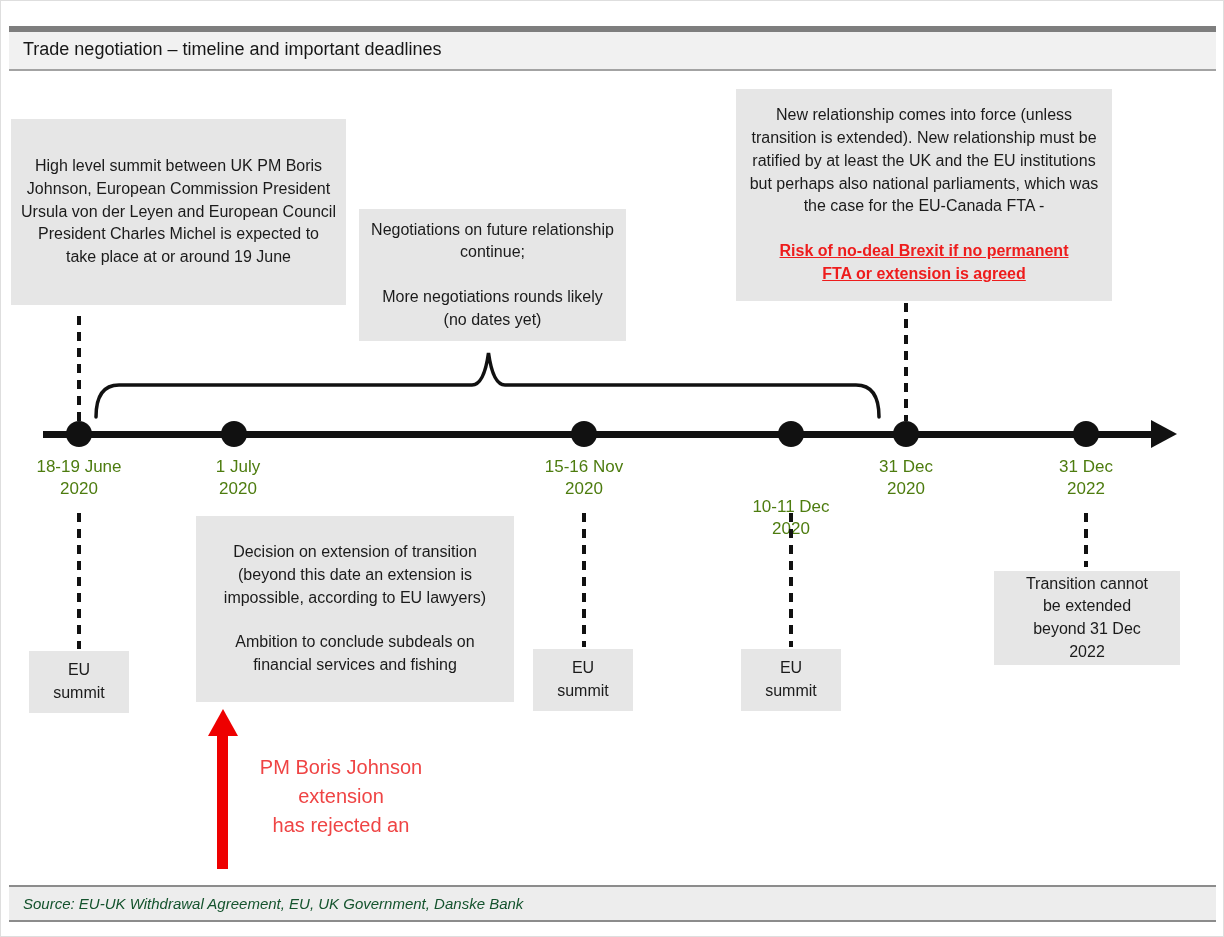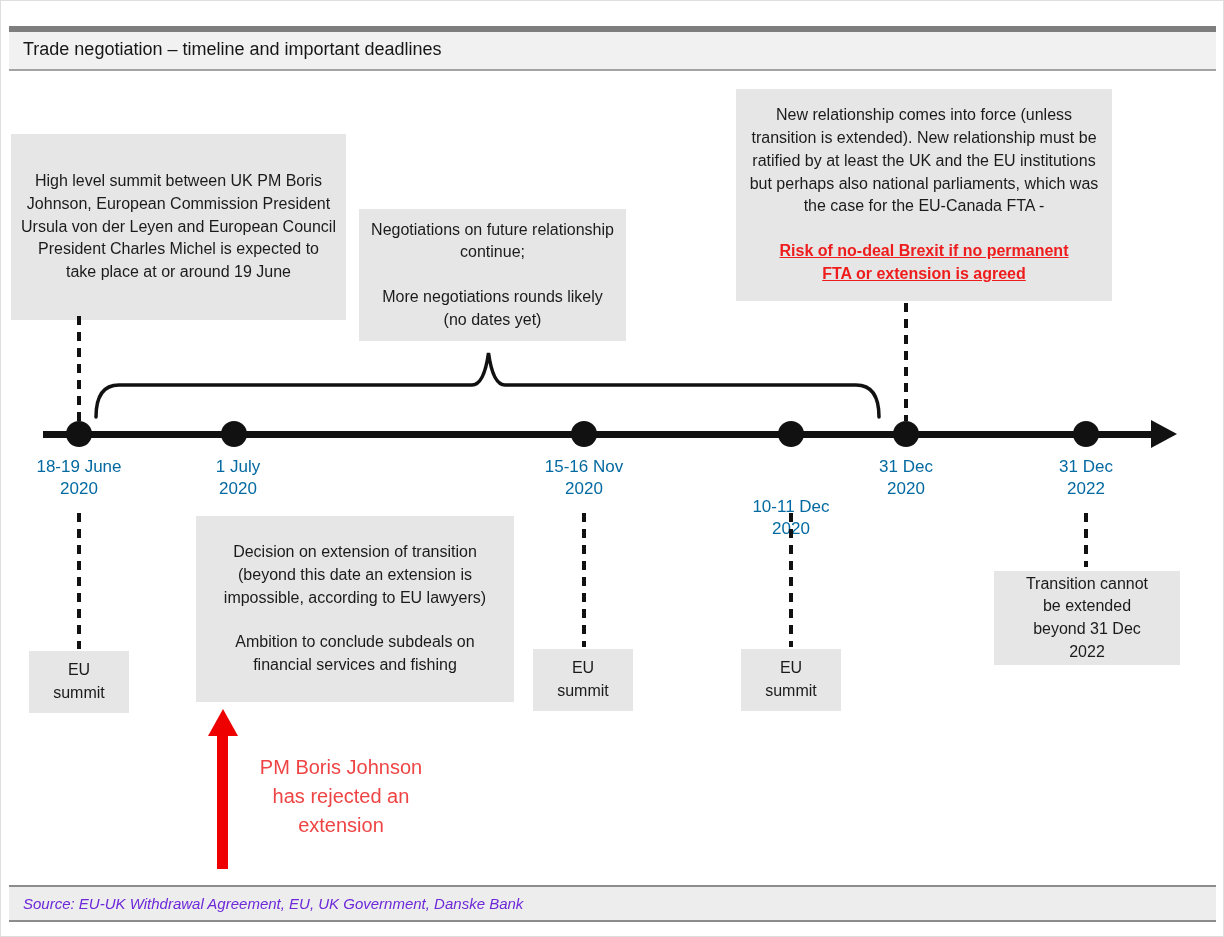--- a/index.html
+++ b/index.html
@@ -21,52 +21,52 @@
   }
   .box p { margin:0; }
   .gap { height:22px; }
   .pre { white-space:pre-line; }
   .timeline-line { position:absolute; left:42px; top:430px; width:1112px; height:7px; background:#111; }
   .arrowhead {
     position:absolute; left:1150px; top:419px; width:0; height:0;
     border-left:26px solid #111; border-top:14px solid transparent; border-bottom:14px solid transparent;
   }
   .dot { position:absolute; top:420px; width:26px; height:26px; background:#111; border-radius:50%; }
-  .datelabel { position:absolute; top:455px; text-align:center; font-size:17px; line-height:22px; color:#0369a1; }
+  .datelabel { position:absolute; top:455px; text-align:center; font-size:17px; line-height:22px; color:#4d7c0f; }
   .dash {
     position:absolute; width:4px;
     background-image:repeating-linear-gradient(to bottom, #111 0px, #111 9px, transparent 9px, transparent 16px);
   }
   .brace-svg { position:absolute; left:0; top:340px; }
   .red-risk { color:#ee1c1c; font-weight:bold; text-decoration:underline; }
   .red-arrow-shaft { position:absolute; left:216px; top:733px; width:11px; height:135px; background:#ee0000; }
   .red-arrow-head {
     position:absolute; left:207px; top:708px; width:0; height:0;
     border-bottom:27px solid #ee0000; border-left:15px solid transparent; border-right:15px solid transparent;
   }
   .red-note {
     position:absolute; left:233px; top:752px; width:214px; text-align:center;
     font-size:20px; line-height:29px; color:#ef4444;
   }
   .footer {
     position:absolute; left:8px; top:884px; width:1207px; box-sizing:border-box;
     border-top:2px solid #8c8c8c; border-bottom:2px solid #8c8c8c;
-    background:#ededed; padding:8px 14px; font-style:italic; font-size:15px; color:#6d28d9;
+    background:#ededed; padding:8px 14px; font-style:italic; font-size:15px; color:#14532d;
   }
 </style>
 </head>
 <body>
 
 <div class="page">
 
   <div class="titlebar">
     <span>Trade negotiation – timeline and important deadlines</span>
   </div>
 
-  <div class="box" style="left:10px; top:133px; width:335px; height:186px;">
+  <div class="box" style="left:10px; top:118px; width:335px; height:186px;">
     <p>High level summit between UK PM Boris Johnson, European Commission President Ursula von der Leyen and European Council President Charles Michel is expected to take place at or around 19 June</p>
   </div>
 
   <div class="box" style="left:735px; top:88px; width:376px; height:212px;">
     <p>New relationship comes into force (unless transition is extended). New relationship must be ratified by at least the UK and the EU institutions but perhaps also national parliaments, which was the case for the EU-Canada FTA -</p>
     <div class="gap"></div>
     <p class="red-risk">Risk of no-deal Brexit if no permanent</p>
     <p class="red-risk">FTA or extension is agreed</p>
   </div>
 
@@ -138,21 +138,21 @@
 
   <div class="box pre" style="left:993px; top:570px; width:186px; height:94px;">Transition cannot
 be extended
 beyond 31 Dec
 2022</div>
 
   <div class="red-arrow-head"></div>
   <div class="red-arrow-shaft"></div>
   <div class="red-note">
     <div>PM Boris Johnson</div>
+    <div>extension</div>
     <div>has rejected an</div>
-    <div>extension</div>
   </div>
 
   <div class="footer">
     <span>Source: EU-UK Withdrawal Agreement, EU, UK Government, Danske Bank</span>
   </div>
 
 </div>
 
 </body></html>

